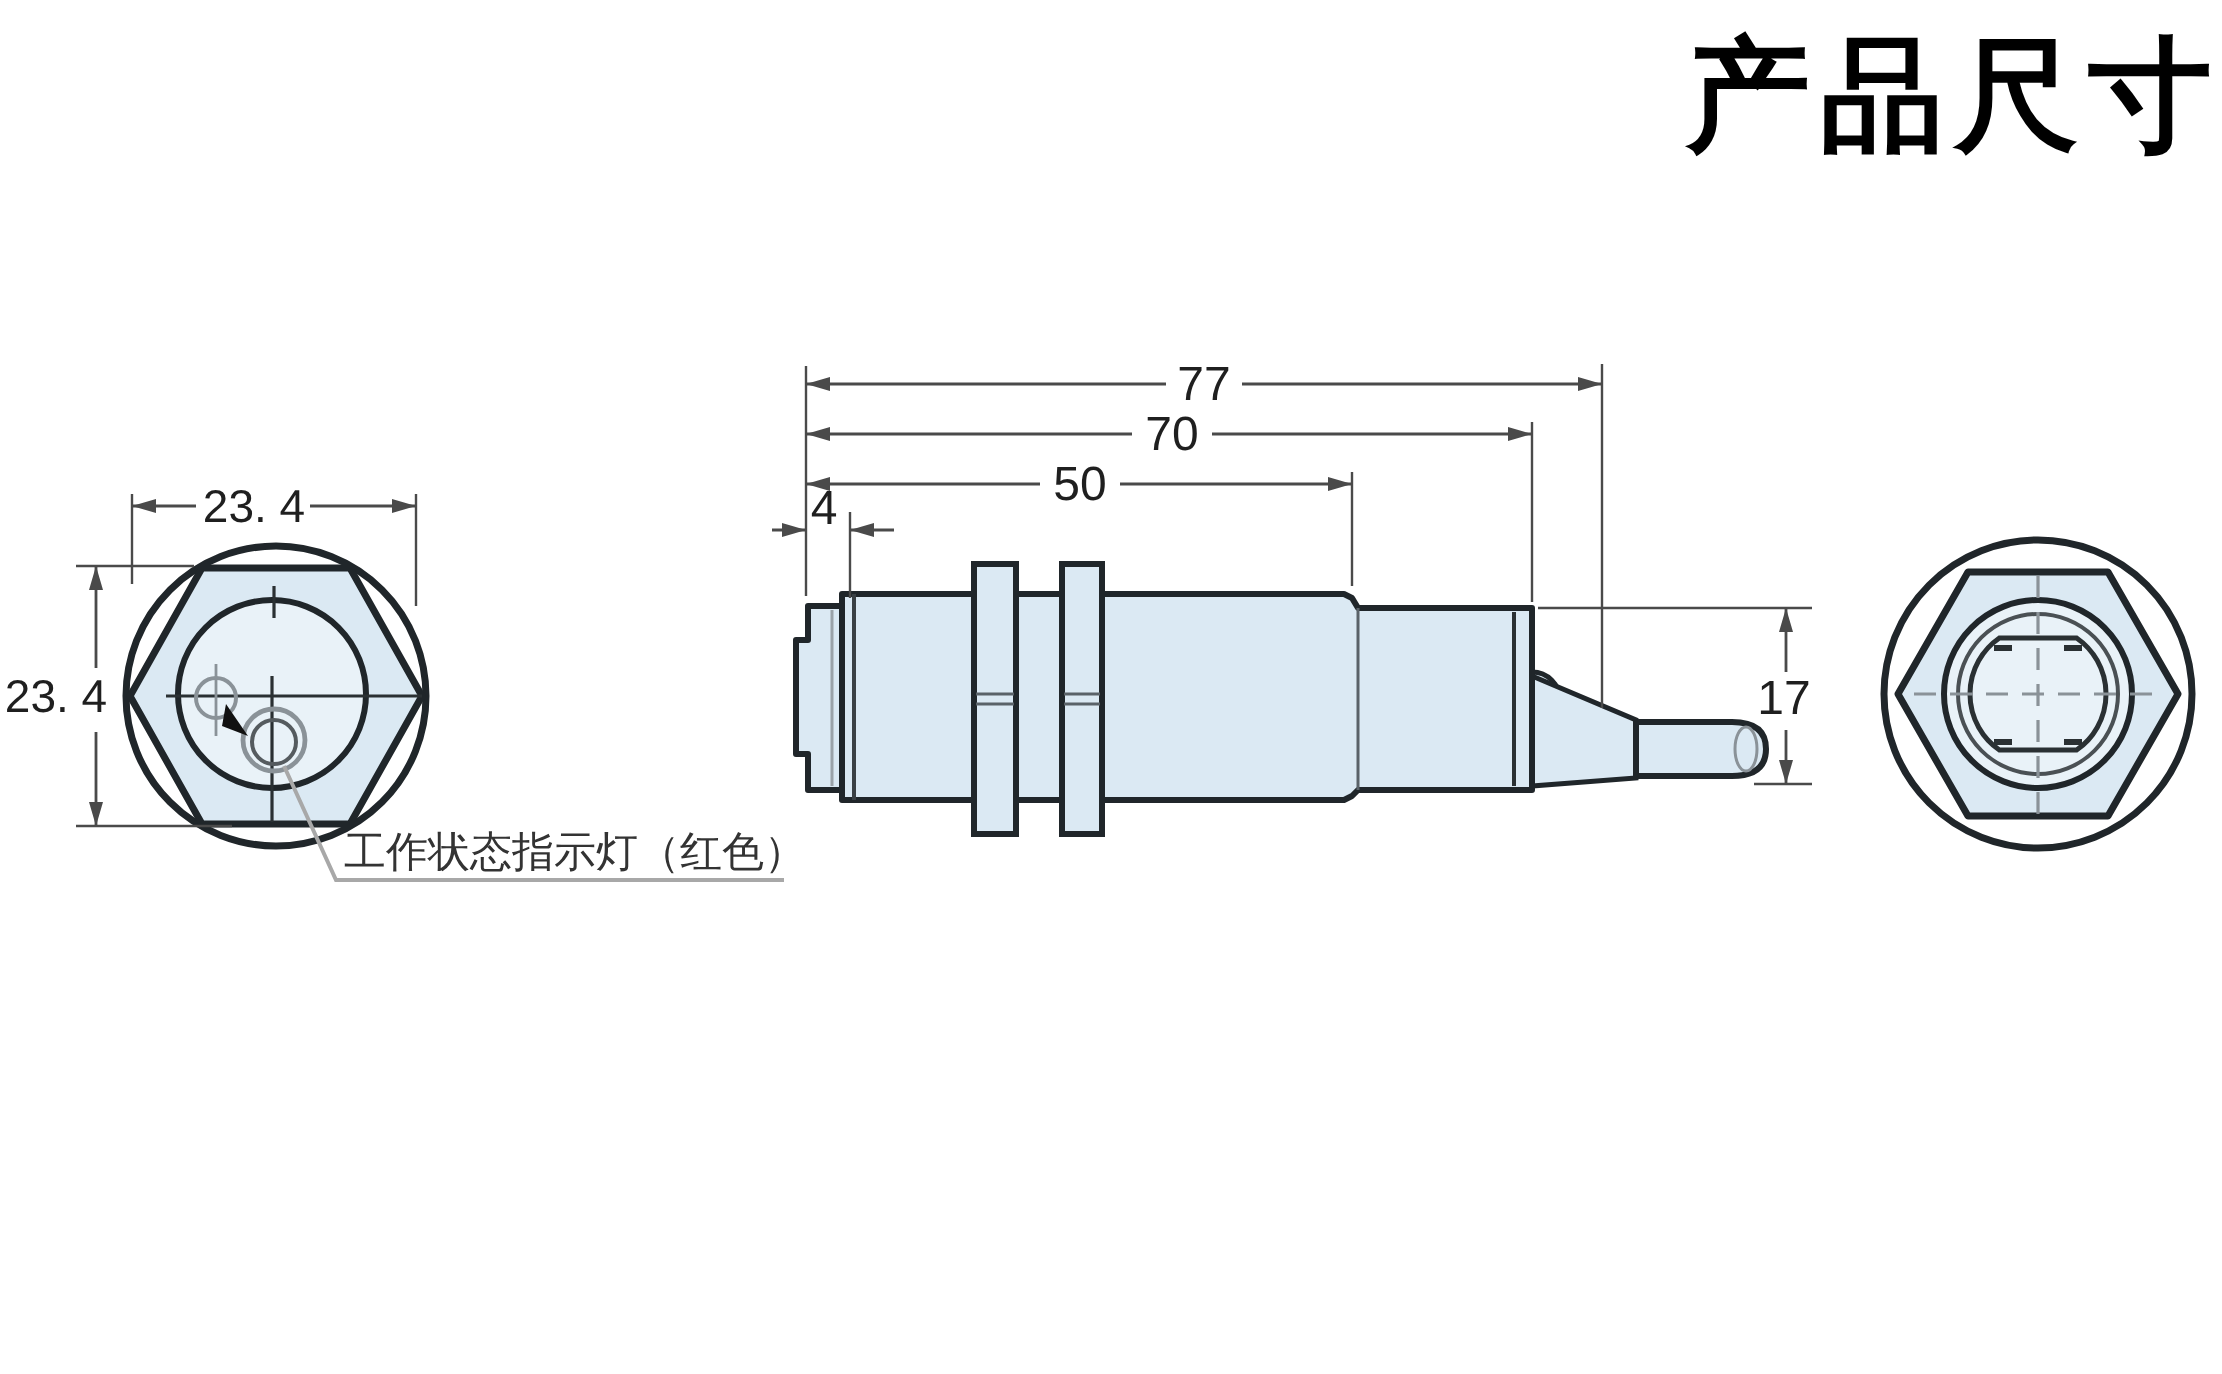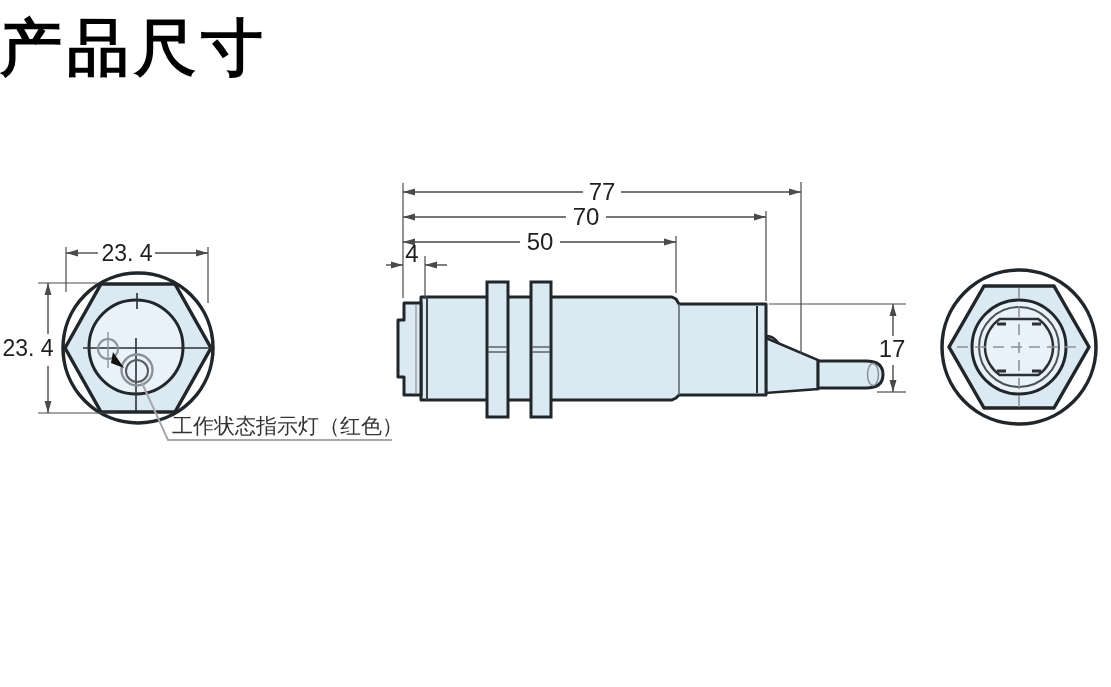--- a/index.html
+++ b/index.html
@@ -2,21 +2,21 @@
 <html><head>
 <meta charset="utf-8">
 <style>
   html,body{margin:0;padding:0;background:#ffffff;}
   body{
     width:1111px;height:687px;position:relative;overflow:hidden;
     font-family:"Liberation Sans","DejaVu Sans",sans-serif;
   }
   .title{
     position:absolute;left:0;right:0;top:6px;
-    text-align:left;font-size:62px;font-weight:800;color:#000;
+    text-align:right;font-size:62px;font-weight:800;color:#000;
     letter-spacing:5px;
   }
   svg{position:absolute;left:0;top:0;}
   svg text{
     font-family:"Liberation Sans","DejaVu Sans",sans-serif;
     fill:#1f1f1f;
   }
   .dim-text{font-size:24px;}
   .dim-text-small{font-size:23px;}
   .label-text{font-size:21px;fill:#333;}

